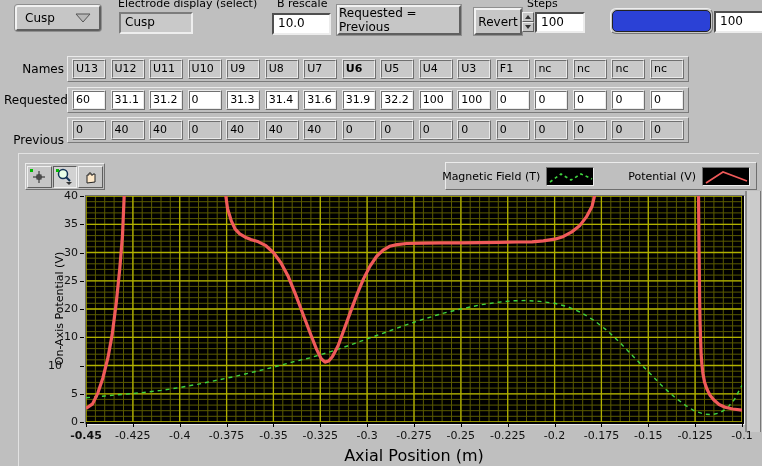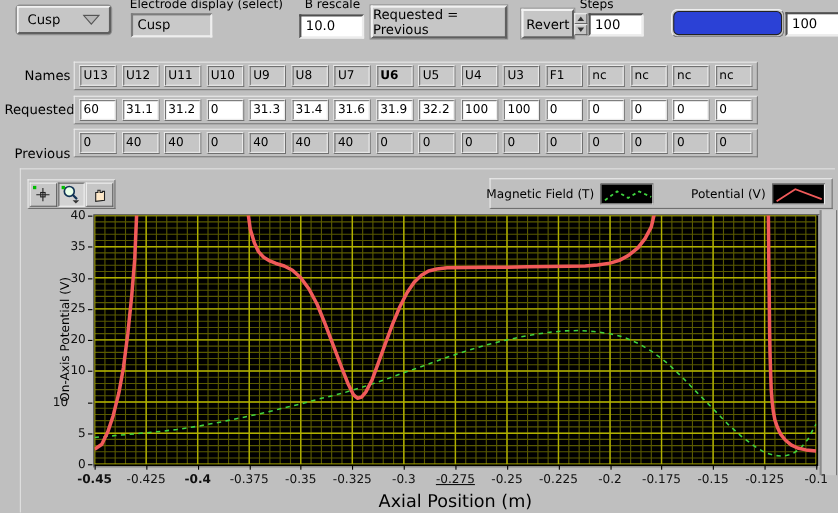--- a/index.html
+++ b/index.html
@@ -439,31 +439,31 @@
     <div class="tick-label" style="left: 48px; width: 30px; text-align: right; top: 217.25px;">35</div>
     <div class="tickmark" style="left: 80px; top: 224.25px; width: 4px; height: 1px;"></div>
     <div class="tick-label" style="left: 48px; width: 30px; text-align: right; top: 189px;">40</div>
     <div class="tickmark" style="left: 80px; top: 196px; width: 4px; height: 1px;"></div>
   </div>
 <div id="xticks">
     <div class="tick-label" style="top: 429px; width: 46px; text-align: center; left: 63px; font-weight: bold;">-0.45</div>
     <div class="tickmark" style="left: 86px; top: 423px; width: 1px; height: 4px;"></div>
     <div class="tick-label" style="top: 429px; width: 46px; text-align: center; left: 109.857px;">-0.425</div>
     <div class="tickmark" style="left: 132.857px; top: 423px; width: 1px; height: 4px;"></div>
-    <div class="tick-label" style="top: 429px; width: 46px; text-align: center; left: 156.714px; font-weight: bold;">-0.4</div>
+    <div class="tick-label" style="top: 429px; width: 46px; text-align: center; left: 156.714px;">-0.4</div>
     <div class="tickmark" style="left: 179.714px; top: 423px; width: 1px; height: 4px;"></div>
     <div class="tick-label" style="top: 429px; width: 46px; text-align: center; left: 203.571px;">-0.375</div>
     <div class="tickmark" style="left: 226.571px; top: 423px; width: 1px; height: 4px;"></div>
     <div class="tick-label" style="top: 429px; width: 46px; text-align: center; left: 250.429px;">-0.35</div>
     <div class="tickmark" style="left: 273.429px; top: 423px; width: 1px; height: 4px;"></div>
     <div class="tick-label" style="top: 429px; width: 46px; text-align: center; left: 297.286px;">-0.325</div>
     <div class="tickmark" style="left: 320.286px; top: 423px; width: 1px; height: 4px;"></div>
     <div class="tick-label" style="top: 429px; width: 46px; text-align: center; left: 344.143px;">-0.3</div>
     <div class="tickmark" style="left: 367.143px; top: 423px; width: 1px; height: 4px;"></div>
-    <div class="tick-label" style="top: 429px; width: 46px; text-align: center; left: 391px; text-decoration: underline;">-0.275</div>
+    <div class="tick-label" style="top: 429px; width: 46px; text-align: center; left: 391px;">-0.275</div>
     <div class="tickmark" style="left: 414px; top: 423px; width: 1px; height: 4px;"></div>
     <div class="tick-label" style="top: 429px; width: 46px; text-align: center; left: 437.857px;">-0.25</div>
     <div class="tickmark" style="left: 460.857px; top: 423px; width: 1px; height: 4px;"></div>
     <div class="tick-label" style="top: 429px; width: 46px; text-align: center; left: 484.714px;">-0.225</div>
     <div class="tickmark" style="left: 507.714px; top: 423px; width: 1px; height: 4px;"></div>
     <div class="tick-label" style="top: 429px; width: 46px; text-align: center; left: 531.571px;">-0.2</div>
     <div class="tickmark" style="left: 554.571px; top: 423px; width: 1px; height: 4px;"></div>
     <div class="tick-label" style="top: 429px; width: 46px; text-align: center; left: 578.429px;">-0.175</div>
     <div class="tickmark" style="left: 601.429px; top: 423px; width: 1px; height: 4px;"></div>
     <div class="tick-label" style="top: 429px; width: 46px; text-align: center; left: 625.286px;">-0.15</div>

